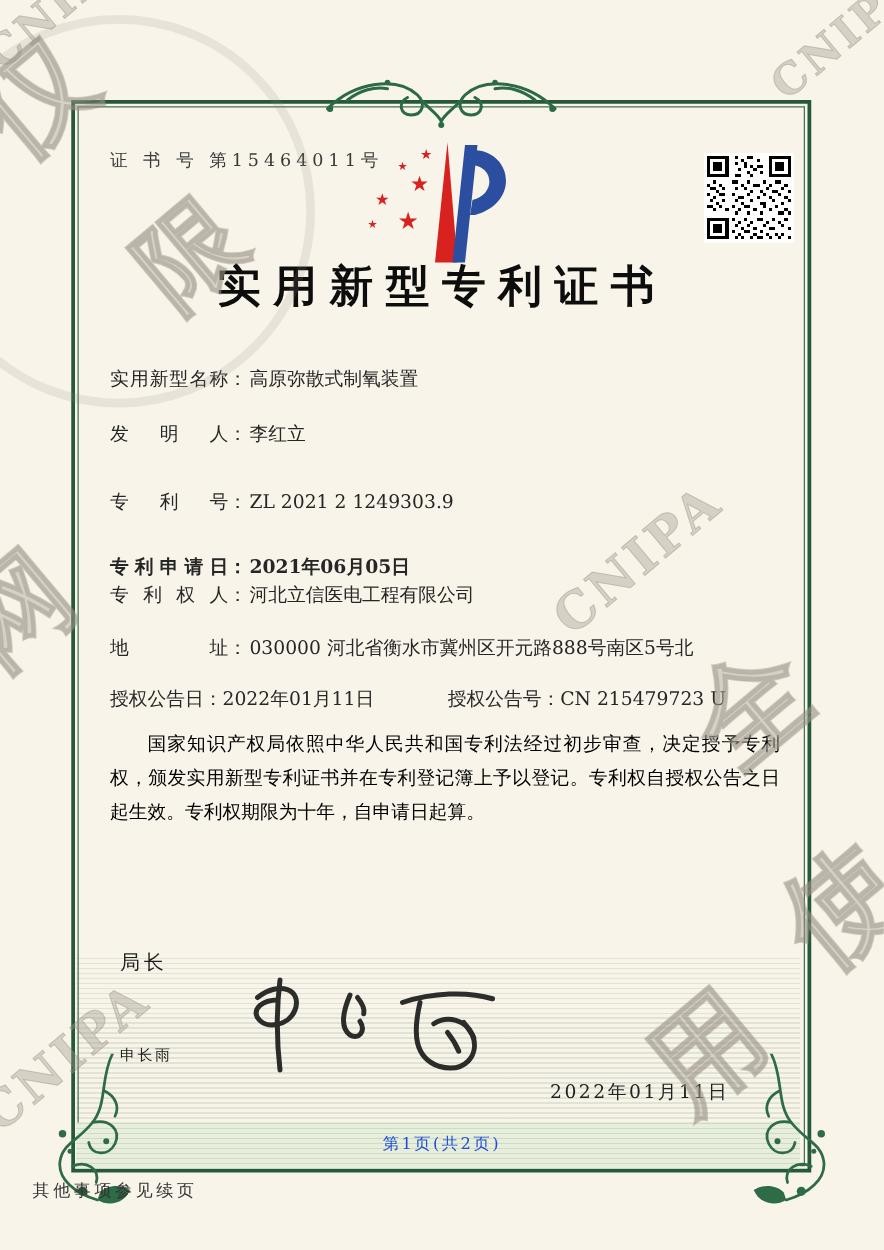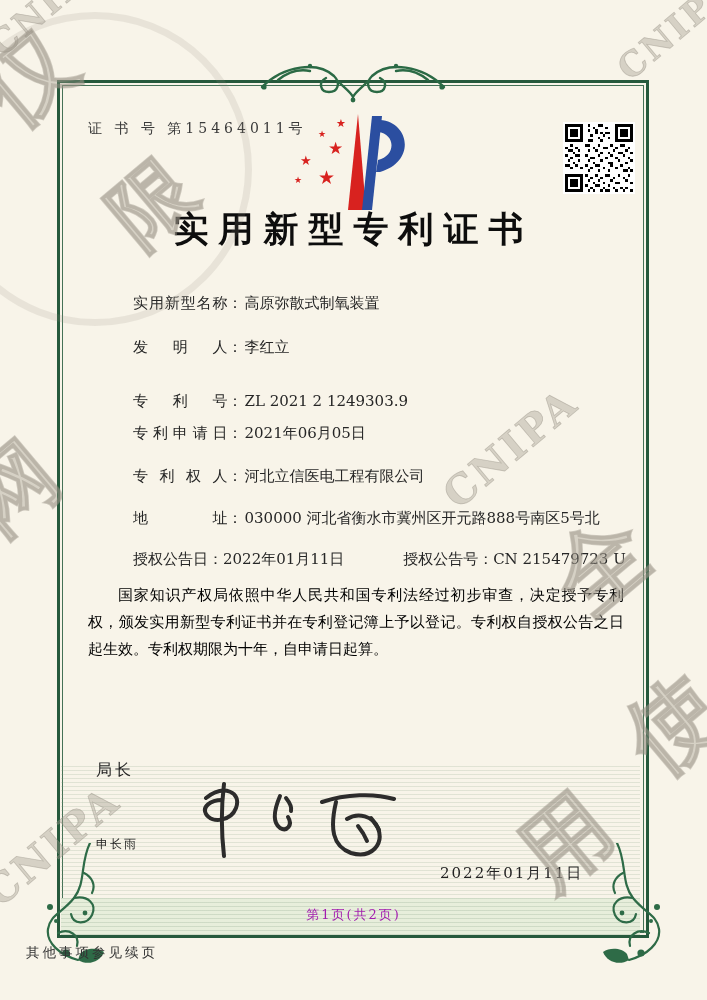--- a/index.html
+++ b/index.html
@@ -62,41 +62,41 @@
   .cert-no{left:88px;top:120px;font-size:14px;letter-spacing:4px;color:#3a3a3a;z-index:3;}
   .logo{left:292px;top:110px;width:120px;height:104px;z-index:3;}
   .logo .star{position:absolute;color:#d8221f;line-height:1;}
   .qr{left:563px;top:122px;width:72px;height:72px;z-index:3;}
   .title{
     left:0;top:206px;width:707px;text-align:center;z-index:3;
     font-size:35px;font-weight:700;letter-spacing:10px;color:#0d0d0d;margin:0;
   }
 
   
-  .frow{left:88px;width:540px;font-size:15px;color:#262626;z-index:3;white-space:nowrap;margin-left:45px;}
-  .r1{top:294px;} .r2{top:338px;} .r3{top:392px;} .r4{top:424px;}
+  .frow{left:88px;width:540px;font-size:15px;color:#262626;z-index:3;white-space:nowrap;}
+  .r1{top:294px;} .r2{top:338px;} .r3{top:392px;} .r4{top:444px;font-weight:bold;}
   .r5{top:467px;} .r6{top:509px;} .r7{top:550px;}
   .flabel{display:inline-block;width:6.3em;text-align:justify;text-align-last:justify;}
   .fvalue{margin-left:2px;}
   .grant2{margin-left:54px;}
 
   
   .paras{left:88px;top:582px;width:536px;z-index:3;font-size:15px;
          line-height:27px;text-align:justify;color:#000000;}
   .paras p{margin:0;text-indent:2em;}
 
   
   .signer-title{left:96px;top:760px;font-size:16px;letter-spacing:3px;z-index:4;color:#1e1e1e;}
   .signer-name{left:96px;top:836px;font-size:12px;letter-spacing:2px;z-index:4;color:#1e1e1e;}
   .signature{left:188px;top:770px;z-index:4;}
   .issue-date{left:440px;top:864px;font-size:15px;letter-spacing:2px;z-index:4;color:#222;}
 
   
   .page-info{left:0;top:906px;width:707px;text-align:center;font-size:13px;
-             letter-spacing:2px;z-index:4;color:#a21caf;}
+             letter-spacing:2px;z-index:4;color:#1d4ed8;}
   .footer-note{left:0;top:944px;width:707px;text-align:left;font-size:13.5px;
                letter-spacing:3px;z-index:4;color:#333;padding-left:26px;}
 
   .ornament{z-index:4;}
   .top-orn{left:248px;top:57px;}
   .corner-left{left:40px;top:843px;}
   .corner-right{left:597px;top:843px;transform:scaleX(-1);}
 </style>
 </head>
 <body>

